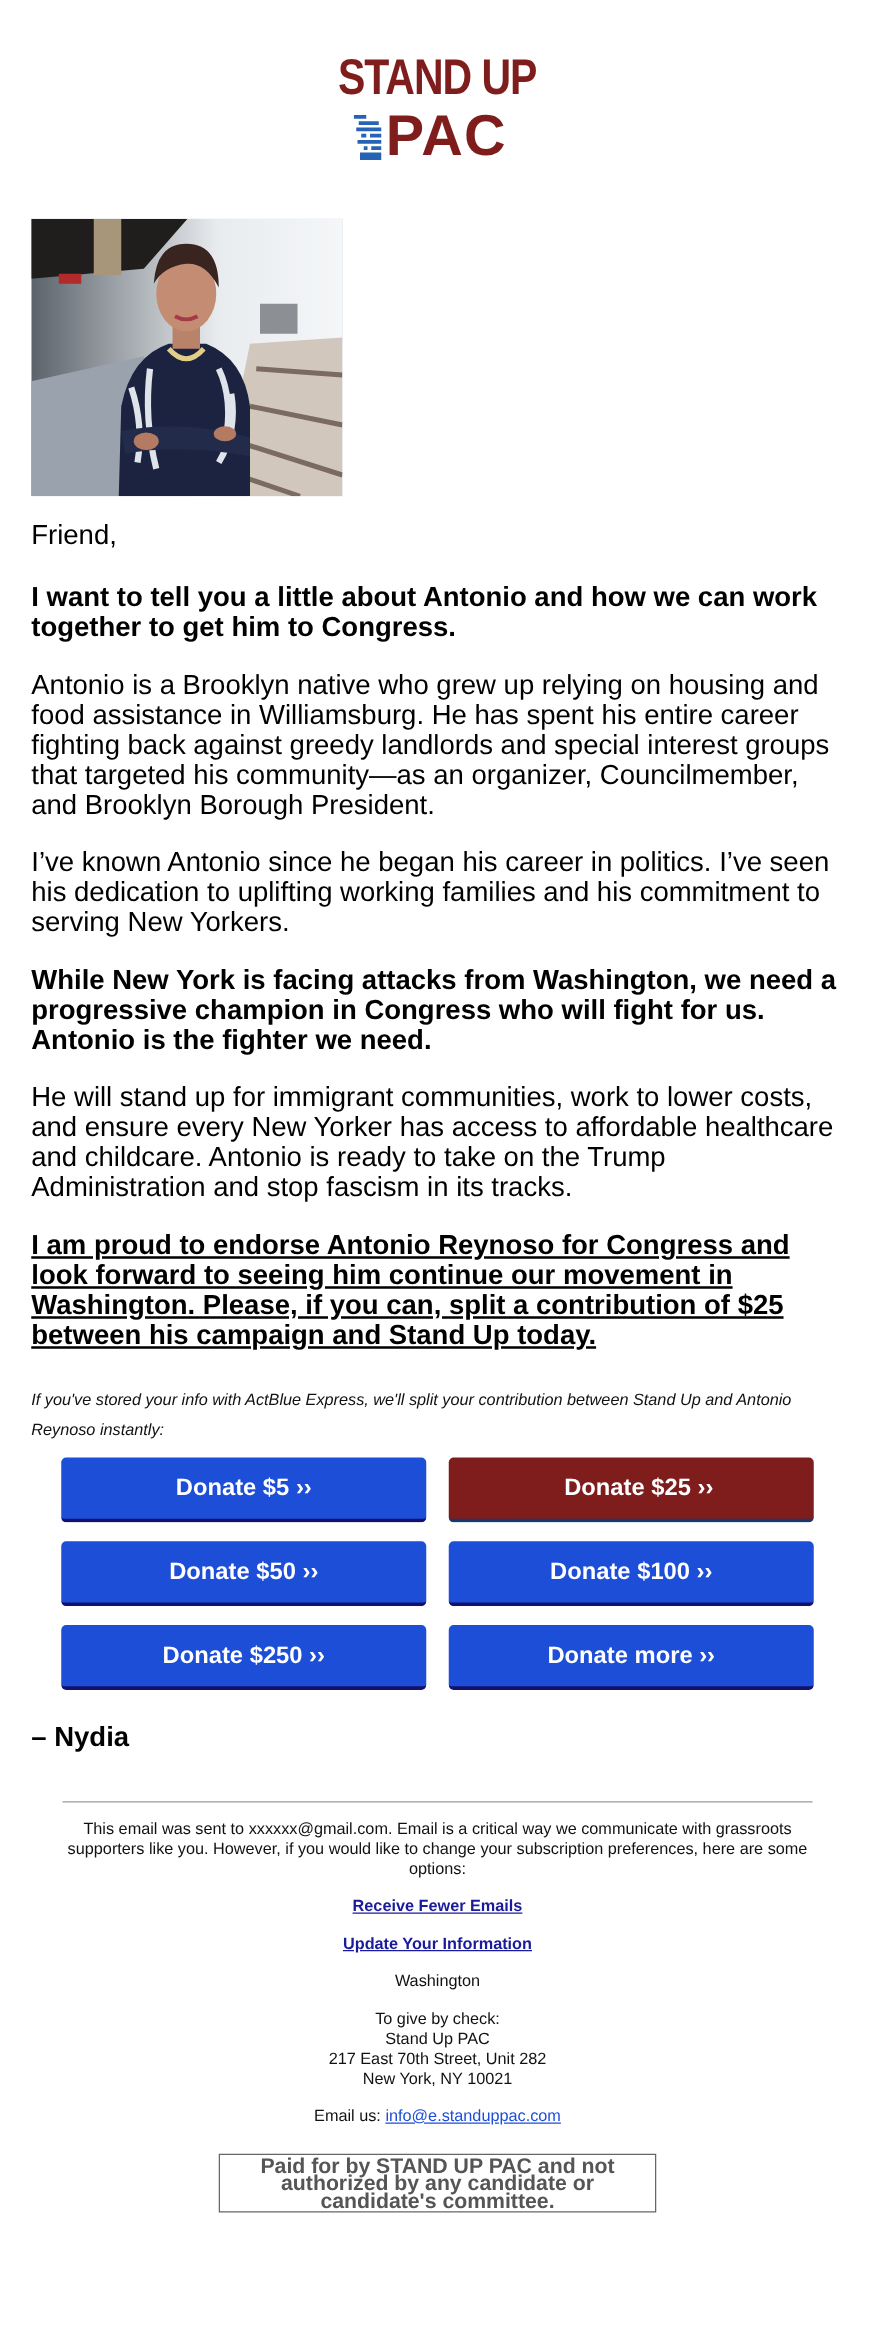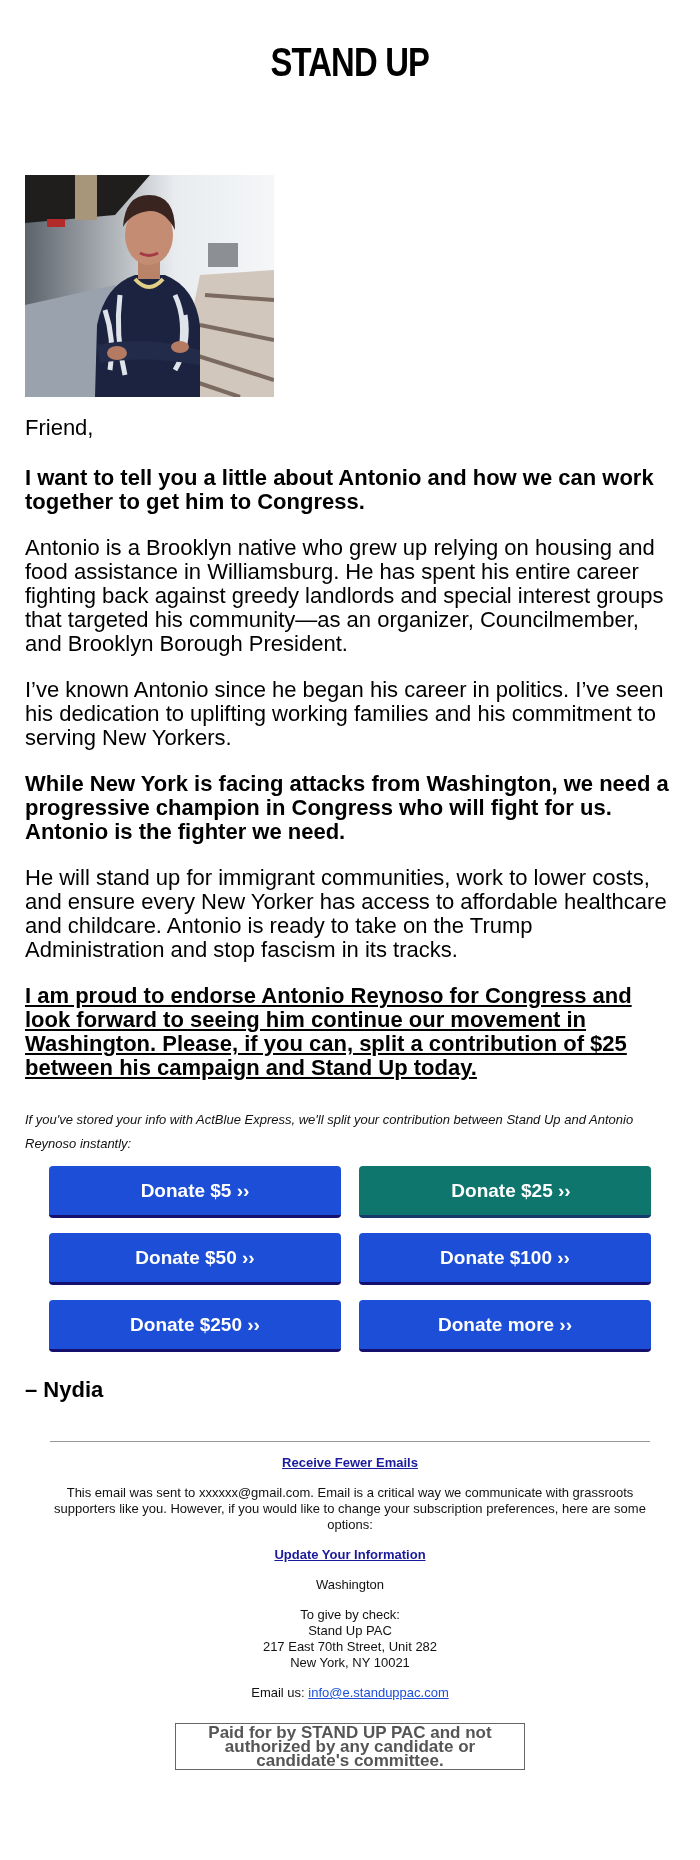--- a/index.html
+++ b/index.html
@@ -1,55 +1,73 @@
 <!DOCTYPE html>
 <html><head>
   <meta charset="utf-8">
   <style>
     * { box-sizing: border-box; margin: 0; padding: 0; }
     html, body { width: 700px; background: #ffffff; }
     body { font-family: "Liberation Sans", sans-serif; color: #000; position: relative; height: 1860px; overflow: hidden; }
 
-    .logo { position: absolute; left: 0; top: 42px; width: 700px; text-align: center; color: #000000; }
+    .logo { position: absolute; left: 0; top: 42px; width: 700px; text-align: center; color: #7f1d1d; }
     .logo-top { font-family: "Liberation Sans", sans-serif; font-weight: 700; font-size: 40px; line-height: 40px; letter-spacing: -1px; transform: scaleX(0.82); display: inline-block; }
     .logo-bottom-wrap { position: relative; height: 40px; margin-top: 6px; }
     .logo-bottom { font-weight: 700; font-size: 46px; line-height: 40px; letter-spacing: 1px; display: inline-block; position: relative; }
     .skyline { position: absolute; left: -12px; top: 2px; width: 24px; height: 38px; }
 
     .photo { position: absolute; left: 25px; top: 175px; width: 249px; height: 222px; overflow: hidden; background: #d8dde3; }
 
     .content { position: absolute; left: 25px; top: 416px; width: 650px; font-size: 22px; line-height: 24px; }
     .content p { margin-bottom: 22px; }
     .content p.greeting { margin-bottom: 26px; }
     .bold { font-weight: 700; }
     .cta-link { color: #000000; font-weight: 700; text-decoration: underline; }
 
     .note { position: absolute; left: 25px; top: 1108px; width: 650px; text-align: left; font-style: italic; font-size: 13px; line-height: 24px; color: #111; }
 
     .donate-grid { position: absolute; left: 49px; top: 1166px; width: 602px; display: grid; grid-template-columns: 292px 292px; column-gap: 18px; row-gap: 15px; }
     .donate-btn { height: 52px; background: #1d4ed8; border-radius: 4px; border-bottom: 3px solid #15106e; color: #fff; font-weight: 700; font-size: 19px; display: flex; align-items: center; justify-content: center; cursor: pointer; }
-    .donate-btn.alt { background: #0f766e; border-bottom-color: #153a6b; padding-left: 12px; }
+    .donate-btn.alt { background: #7f1d1d; border-bottom-color: #153a6b; padding-left: 12px; }
 
     .signoff { position: absolute; left: 25px; top: 1378px; font-size: 22px; line-height: 24px; font-weight: bold; }
 
     .divider { position: absolute; left: 50px; top: 1441px; width: 600px; height: 1px; background: #999; }
 
     .footer { position: absolute; left: 50px; top: 1455px; width: 600px; text-align: center; font-size: 13px; line-height: 16px; color: #111; }
     .footer p { margin-bottom: 14px; }
     .footer a { color: #1a1a9c; font-weight: 700; text-decoration: underline; }
     .footer a.plain { color: #1d4ed8; font-weight: 400; }
     .footer .unsub { color: #111; }
 
     .paid-box { position: absolute; left: 175px; top: 1723px; width: 350px; height: 47px; border: 1px solid #666; text-align: center; font-size: 17px; line-height: 14px; font-weight: 700; color: #555; display: flex; align-items: center; justify-content: center; padding: 0 18px; }
   </style>
 </head>
 <body>
 
 <div class="logo">
   <div><span class="logo-top">STAND UP</span></div>
+  <div class="logo-bottom-wrap">
+    <span class="logo-bottom">
+      <svg class="skyline" viewBox="0 0 24 38">
+        <g fill="#2663b4">
+          <rect x="0" y="2" width="10" height="3"></rect>
+          <rect x="4" y="7" width="16" height="3"></rect>
+          <rect x="2" y="12" width="20" height="3"></rect>
+          <rect x="6" y="17" width="4" height="3"></rect>
+            <rect x="13" y="17" width="9" height="3"></rect>
+          <rect x="3" y="22" width="19" height="3"></rect>
+          <rect x="8" y="27" width="3" height="3"></rect>
+            <rect x="14" y="27" width="8" height="3"></rect>
+          <rect x="5" y="32" width="17" height="6"></rect>
+        </g>
+      </svg>
+      <span style="margin-left:14px;">PAC</span>
+    </span>
+  </div>
 </div>
 
 <div class="photo">
   <svg width="249" height="222" viewBox="0 0 249 222">
     <defs>
       <linearGradient id="sky" x1="0" y1="0" x2="1" y2="0">
         <stop offset="0" stop-color="#5b636b"></stop>
         <stop offset="0.6" stop-color="#e9ecef"></stop>
         <stop offset="1" stop-color="#f4f6f8"></stop>
       </linearGradient>
@@ -105,22 +123,22 @@
   <div class="donate-btn">Donate $100 ››</div>
   <div class="donate-btn">Donate $250 ››</div>
   <div class="donate-btn">Donate more ››</div>
 </div>
 
 <div class="signoff">– Nydia</div>
 
 <div class="divider"></div>
 
 <div class="footer">
+  <p>This email was sent to xxxxxx@gmail.com. Email is a critical way we communicate with grassroots supporters like you. However, if you would like to change your subscription preferences, here are some options:</p>
   <p><a href="#">Receive Fewer Emails</a></p>
-  <p>This email was sent to xxxxxx@gmail.com. Email is a critical way we communicate with grassroots supporters like you. However, if you would like to change your subscription preferences, here are some options:</p>
   <p><a href="#">Update Your Information</a></p>
   <p class="unsub">Washington</p>
   <p>
     <span>To give by check:</span><br>
     <span>Stand Up PAC</span><br>
     <span>217 East 70th Street, Unit 282</span><br>
     <span>New York, NY 10021</span>
   </p>
   <p>
     <span>Email us: </span><a class="plain" href="#">info@e.standuppac.com</a>

